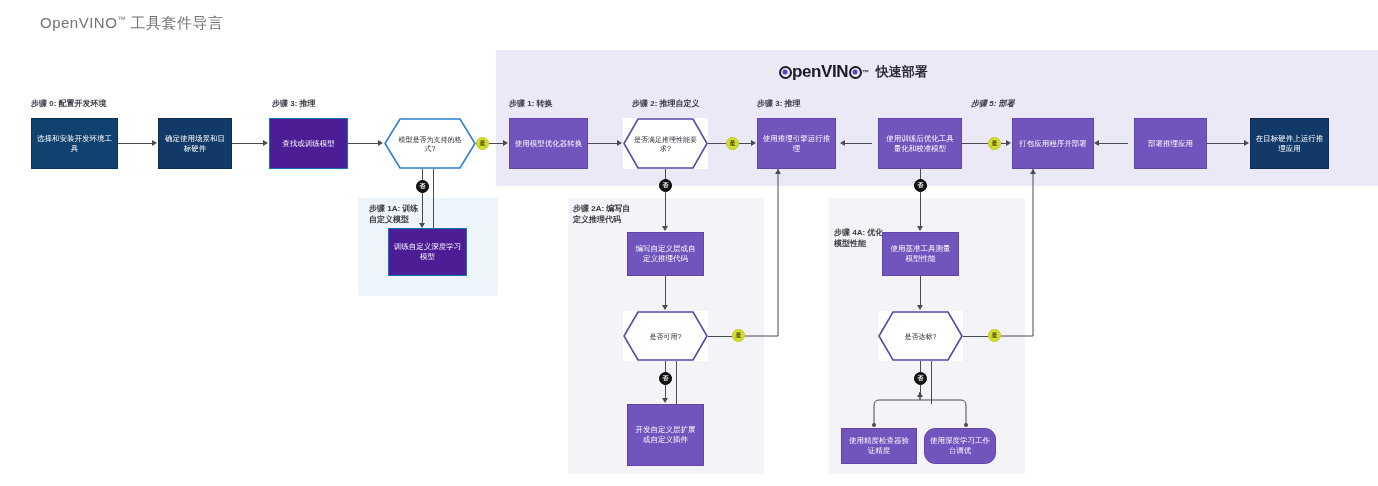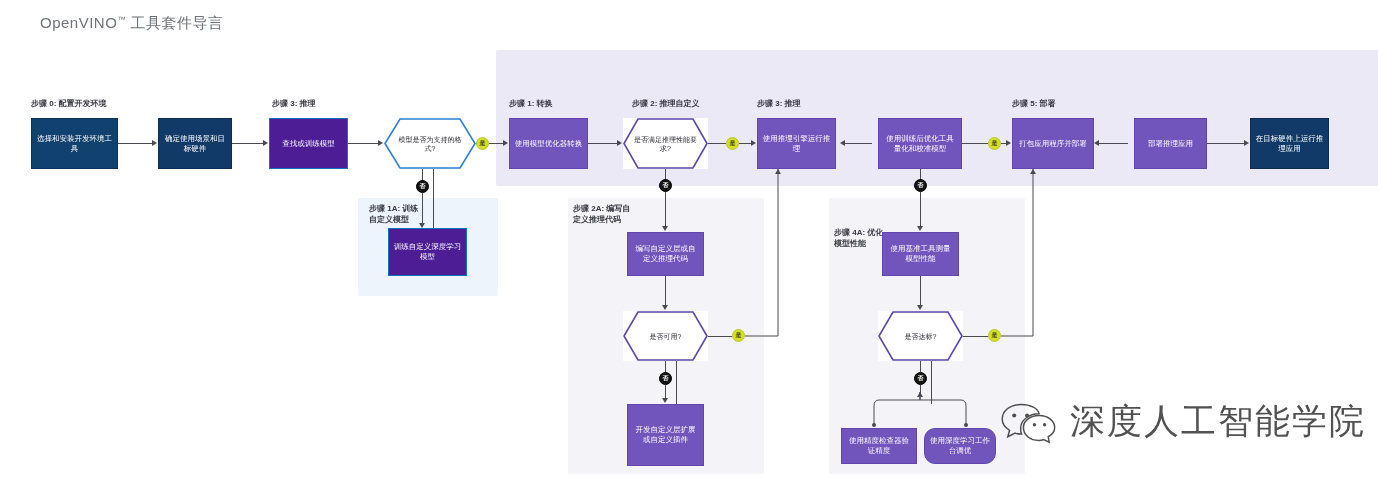--- a/index.html
+++ b/index.html
@@ -119,26 +119,36 @@
 
   <div class="panel panel-purple" style="left:496px;top:50px;width:1133px;height:136px;"></div>
   <div class="panel panel-lightblue" style="left:358px;top:198px;width:140px;height:98px;"></div>
   <div class="panel panel-faint" style="left:568px;top:198px;width:196px;height:276px;"></div>
   <div class="panel panel-faint" style="left:829px;top:198px;width:196px;height:276px;"></div>
 
   <div id="page-title">
     <span>OpenVINO</span><span class="tm">™</span><span> 工具套件导言</span>
   </div>
 
+  <div id="ov-banner">
+    <span class="ov-word">
+      <span class="ov-o"></span>
+        <span>pen</span>
+        <span>VIN</span>
+        <span class="ov-o"></span>
+        <span class="ov-tm">™</span>
+    </span>
+    <span class="ov-sub">快速部署</span>
+  </div>
 
   <div class="step-label" style="left:31px;top:98px;">步骤 0: 配置开发环境</div>
   <div class="step-label" style="left:509px;top:98px;">步骤 1: 转换</div>
   <div class="step-label" style="left:632px;top:98px;">步骤 2: 推理自定义</div>
   <div class="step-label" style="left:757px;top:98px;">步骤 3: 推理</div>
-  <div class="step-label" style="left:1012px;top:98px;">步骤 5: 部署</div>
+  <div class="step-label" style="left:971px;top:98px;font-style:italic;">步骤 5: 部署</div>
   <div class="step-label" style="left:272px;top:98px;">步骤 3: 推理</div>
   <div class="step-label" style="left:369px;top:203px;">步骤 1A: 训练
 自定义模型</div>
   <div class="step-label" style="left:573px;top:203px;">步骤 2A: 编写自
 定义推理代码</div>
   <div class="step-label" style="left:834px;top:203px;margin-top:24px;">步骤 4A: 优化
 模型性能</div>
 
   <div class="node n-darkblue" style="left:31px;top:118px;width:87px;height:51px;">
     <span>选择和安装开发环境工具</span>
@@ -312,27 +322,14 @@
   <div class="line-v" style="left:931px;top:361px;height:43px;"></div>
   <div class="arrow arrow-u" style="left:917px;top:392px;"></div>
 
   <div class="badge badge-yes" style="left:988px;top:329px;">是</div>
   <div class="line-h" style="left:963px;top:336px;width:25px;"></div>
   <svg class="elbow" style="left:1001px;top:169px;width:60px;height:170px;">
     <path d="M0,167 L32,167 L32,0"></path>
   </svg>
   <div class="arrow arrow-u" style="left:1030px;top:169px;"></div>
 
-  <div id="watermark">
-    <svg id="wm-logo" viewBox="0 0 60 50">
-      <path d="M22 6 C10 6 2 13 2 22 C2 27 5 31 10 34 L8 41 L16 37 C18 38 20 38 23 38
-               C22 36 22 34 22 32 C22 23 31 16 42 16 C41 10 33 6 22 6 Z" fill="none" stroke="#2b2b2b" stroke-width="1.6"></path>
-      <circle cx="15" cy="18" r="2.2" fill="#2b2b2b"></circle>
-      <circle cx="29" cy="18" r="2.2" fill="#2b2b2b"></circle>
-      <path d="M42 18 C52 18 59 24 59 31 C59 35 56 39 52 41 L53 47 L47 44
-               C45 45 43 45 42 45 C32 45 25 39 25 31 C25 24 32 18 42 18 Z" fill="none" stroke="#2b2b2b" stroke-width="1.6"></path>
-      <circle cx="37" cy="28" r="1.8" fill="#2b2b2b"></circle>
-      <circle cx="48" cy="28" r="1.8" fill="#2b2b2b"></circle>
-    </svg>
-    <div id="wm-text">深度人工智能学院</div>
-  </div>
 
 </div>
 
 </body></html>

